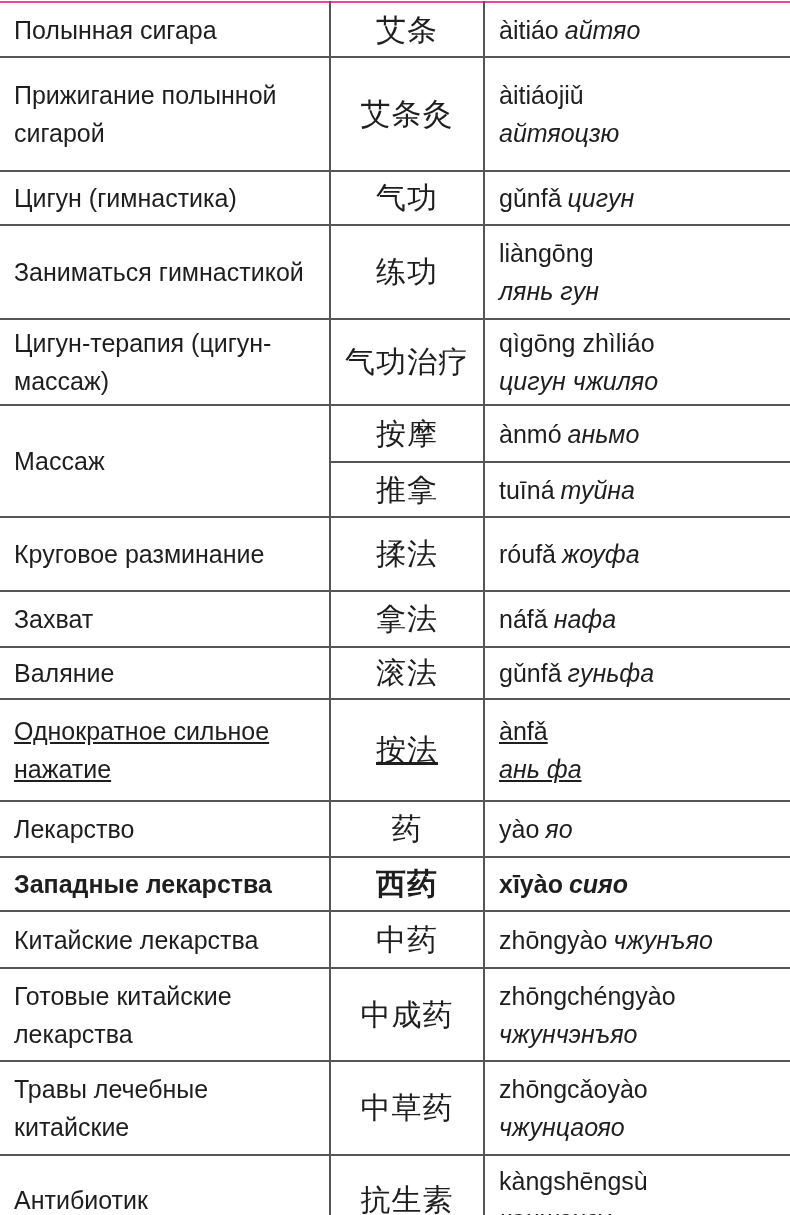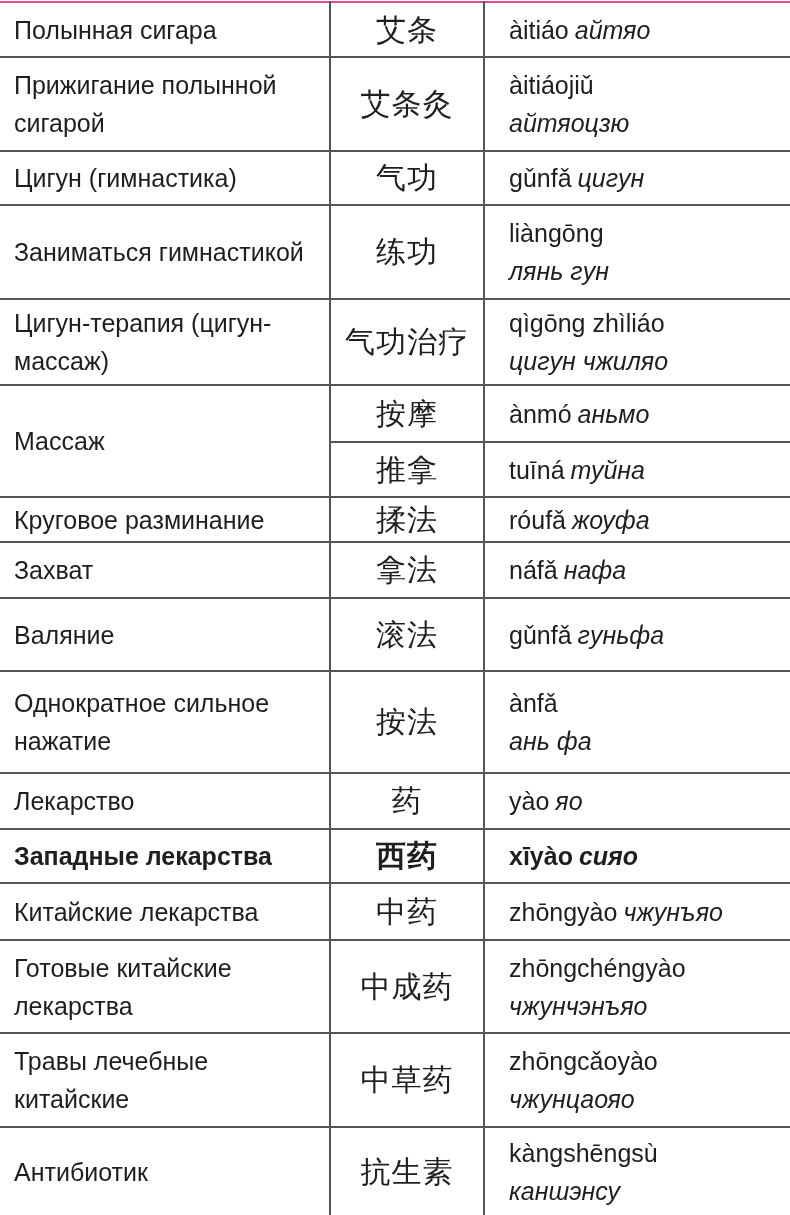--- a/index.html
+++ b/index.html
@@ -39,21 +39,21 @@
       border-right: 2px solid #555555;
     }
     table.glossary td.zh {
       text-align: center;
       border-right: 2px solid #555555;
       font-family: "DejaVu Sans", sans-serif;
       font-size: 30px;
       letter-spacing: 1px;
     }
     table.glossary td.py {
-      padding-left: 24px;
+      padding-left: 14px;
       border-radius: 14px;
     }
     .ital {
       font-style: italic;
     }
     .py-line {
       display: block;
     }
     .py-inline .ital { margin-left: 6px; }
   </style>
@@ -65,21 +65,21 @@
     <col class="c-ru">
       <col class="c-zh">
       <col class="c-py">
   </colgroup>
   <tbody id="glossary-body">
       <tr style="height: 55px;">
         <td class="ru">Полынная сигара</td>
         <td class="zh">艾条</td>
         <td class="py py-inline"><span>àitiáo</span><span class="ital">айтяо</span></td>
       </tr>
-      <tr style="height: 94px;">
+      <tr style="height: 114px;">
         <td class="ru">Прижигание полынной сигарой</td>
         <td class="zh">艾条灸</td>
         <td class="py">
           <span class="py-line">àitiáojiǔ</span>
           <span class="ital py-line">айтяоцзю</span>
         </td>
       </tr>
       <tr style="height: 54px;">
         <td class="ru">Цигун (гимнастика)</td>
         <td class="zh">气功</td>
@@ -103,36 +103,36 @@
       </tr>
       <tr style="height: 57px;">
         <td class="ru" rowspan="2">Массаж</td>
         <td class="zh">按摩</td>
         <td class="py py-inline"><span>ànmó</span><span class="ital">аньмо</span></td>
       </tr>
       <tr style="height: 55px;">
         <td class="zh">推拿</td>
         <td class="py py-inline"><span>tuīná</span><span class="ital">туйна</span></td>
       </tr>
-      <tr style="height: 45px;">
+      <tr style="height: 74px;">
         <td class="ru">Круговое разминание</td>
         <td class="zh">揉法</td>
         <td class="py py-inline"><span>róufǎ</span><span class="ital">жоуфа</span></td>
       </tr>
       <tr style="height: 56px;">
         <td class="ru">Захват</td>
         <td class="zh">拿法</td>
         <td class="py py-inline"><span>náfǎ</span><span class="ital">нафа</span></td>
       </tr>
-      <tr style="height: 73px;">
+      <tr style="height: 52px;">
         <td class="ru">Валяние</td>
         <td class="zh">滚法</td>
         <td class="py py-inline"><span>gǔnfǎ</span><span class="ital">гуньфа</span></td>
       </tr>
-      <tr style="height: 102px;">
+      <tr style="height: 102px; text-decoration: underline;">
         <td class="ru">Однократное сильное нажатие</td>
         <td class="zh">按法</td>
         <td class="py">
           <span class="py-line">ànfǎ</span>
           <span class="ital py-line">ань фа</span>
         </td>
       </tr>
       <tr style="height: 56px;">
         <td class="ru">Лекарство</td>
         <td class="zh">药</td>

